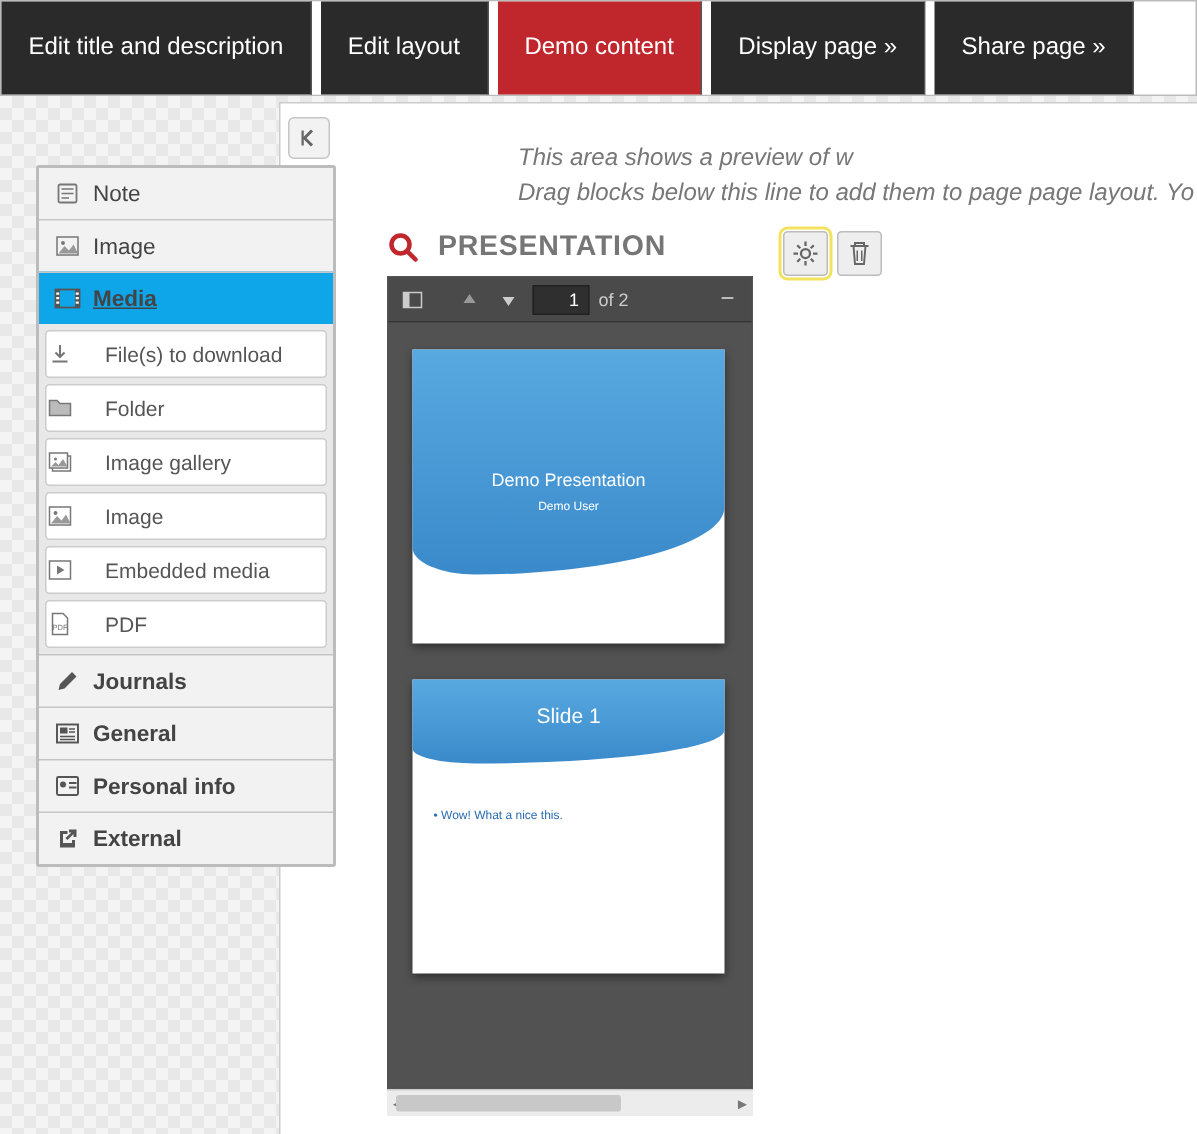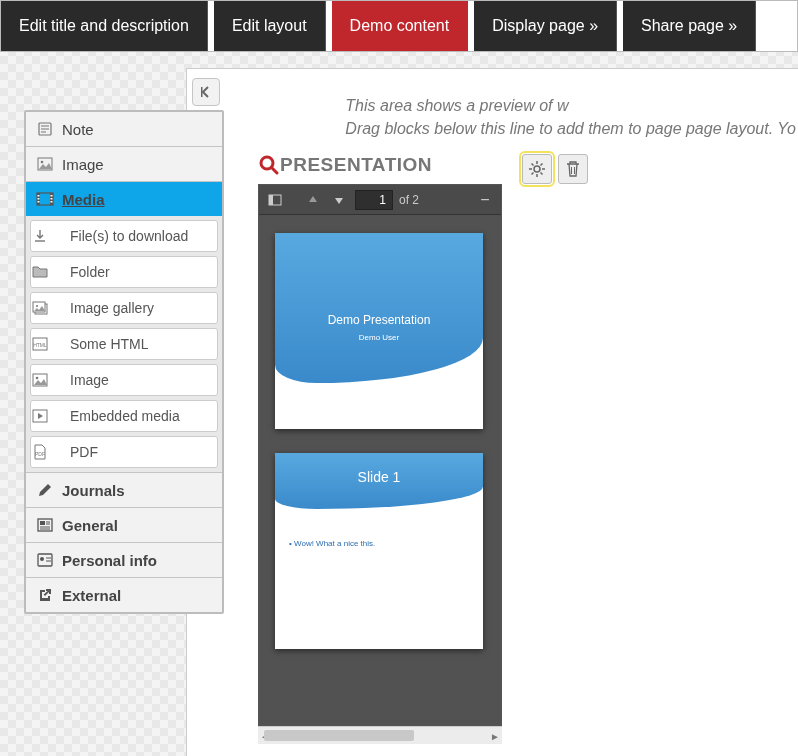--- a/index.html
+++ b/index.html
@@ -8,42 +8,42 @@
 .checker { position: absolute; inset: 0; background-image:
   linear-gradient(45deg, #e8e8e8 25%, transparent 25%),
   linear-gradient(-45deg, #e8e8e8 25%, transparent 25%),
   linear-gradient(45deg, transparent 75%, #e8e8e8 75%),
   linear-gradient(-45deg, transparent 75%, #e8e8e8 75%);
   background-size: 16px 16px;
   background-position: 0 0, 0 8px, 8px -8px, -8px 0px;
   background-color: #f4f4f4;
 }
 
-.topnav { position: relative; display: flex; height: 52px; border: 1px solid #bbb; background: #fff; }
+.topnav { position: relative; display: flex; height: 64px; border: 1px solid #bbb; background: #fff; }
 .topnav .tab { background: #2a2a2a; color: #fff; font-size: 16px; display: flex; align-items: center; padding: 0 18px; border-right: 1px solid #555; cursor: pointer; }
 .topnav .tab.active { background: #c0272d; }
 .topnav .gap { width: 6px; background: #fff; }
 
 .workspace { position: absolute; left: 186px; top: 68px; right: 0; bottom: 0; background: #fff; border-left: 1px solid #ccc; border-top: 1px solid #ccc; }
 
 .collapse-btn { position: absolute; left: 192px; top: 78px; width: 28px; height: 28px; background: #f2f2f2; border: 1px solid #c5c5c5; border-radius: 4px; display:flex; align-items:center; justify-content:center; cursor:pointer; z-index: 20; }
 
 .sidebar { position: absolute; left: 24px; top: 110px; width: 200px; background: #eee; border: 2px solid #bcbcbc; border-radius: 2px; z-index: 15; }
 .sidebar .cat { display: flex; align-items: center; gap: 8px; padding: 8px 10px; font-size: 15px; font-weight: bold; color: #444; background: #f2f2f2; border-top: 1px solid #c5c5c5; cursor: pointer; }
 .sidebar .cat:first-child { border-top: none; }
 .sidebar .cat .ic { width: 18px; height: 18px; display:flex; align-items:center; justify-content:center; color: #666; }
 .sidebar .cat.expanded { background: #0ea5e9; text-decoration: underline; }
 .sidebar .subs { background: #e8e8e8; padding: 4px; display:flex; flex-direction:column; gap:4px; }
 .sidebar .sub { display:flex; align-items:center; gap:21px; padding: 7px 0; background: #fff; border: 1px solid #ccc; border-radius: 3px; font-size: 14px; color: #555; cursor: grab; }
 .sidebar .sub .ic { width: 18px; height: 16px; display:flex; align-items:center; justify-content:center; color:#777; }
 
 .hint { position: absolute; right: 0; top: 94px; color: #777; font-style: italic; font-size: 16px; line-height: 1.45; padding-right: 2px; z-index: 12; }
 
 .block { position: absolute; left: 258px; top: 154px; width: 316px; z-index: 12; }
-.block-head { display:flex; align-items:center; gap:0; padding-bottom: 8px; }
+.block-head { display:flex; align-items:center; gap:12px; padding-bottom: 8px; }
 .block-title { font-family: "Arial Narrow", Arial, sans-serif; font-weight: 600; letter-spacing: 0.5px; color: #767676; font-size: 19px; font-stretch: condensed; }
 .block-actions { position: absolute; left: 522px; top: 154px; display:flex; gap:6px; z-index: 12; }
 .iconbtn { width: 30px; height: 30px; background: #eee; border:1px solid #bcbcbc; border-radius:3px; display:flex; align-items:center; justify-content:center; cursor:pointer; }
 .iconbtn.hl { outline: 2px solid #f3e25d; outline-offset: 1px; }
 
 .pdfview { width: 244px; border: 1px solid #555; background: #4a4a4a; }
 .pdfbar { height: 30px; background: #4a4a4a; display:flex; align-items:center; padding: 0 6px; gap:6px; color:#ddd; font-size:13px; border-bottom:1px solid #333; }
 .pdfbar .pg { background:#2f2f2f; color:#fff; width:38px; height:20px; text-align:right; padding:2px 6px; border:1px solid #222; font-size:12px; }
 .pdfbar .btn { width:20px; height:20px; display:flex; align-items:center; justify-content:center; color:#bbb; cursor:pointer; }
 .pdfbody { height: 510px; background:#525252; padding: 18px 16px; overflow:hidden; position:relative; }
@@ -159,29 +159,20 @@
             <circle cx="5" cy="5" r="1" fill="#777"></circle>
             <path d="M2 10l3-3 2 2 3-4 3 5z" fill="#999"></path>
           </svg>
         </span>
         <span>Image gallery</span>
       </div>
     <div class="sub">
         <span class="ic">
           <svg width="16" height="14" viewBox="0 0 16 14">
             <rect x="1" y="1" width="14" height="12" fill="none" stroke="#777"></rect>
-            <text x="8" y="10" font-size="5" text-anchor="middle" fill="#777">HTML</text>
-          </svg>
-        </span>
-        <span>Some HTML</span>
-      </div>
-    <div class="sub">
-        <span class="ic">
-          <svg width="16" height="14" viewBox="0 0 16 14">
-            <rect x="1" y="1" width="14" height="12" fill="none" stroke="#777"></rect>
             <circle cx="5" cy="5" r="1.3" fill="#777"></circle>
             <path d="M2 12 L6 7 L9 10 L12 6 L15 12 Z" fill="#999"></path>
           </svg>
         </span>
         <span>Image</span>
       </div>
     <div class="sub">
         <span class="ic">
           <svg width="16" height="14" viewBox="0 0 16 14">
             <rect x="1" y="1" width="14" height="12" fill="none" stroke="#777"></rect>

